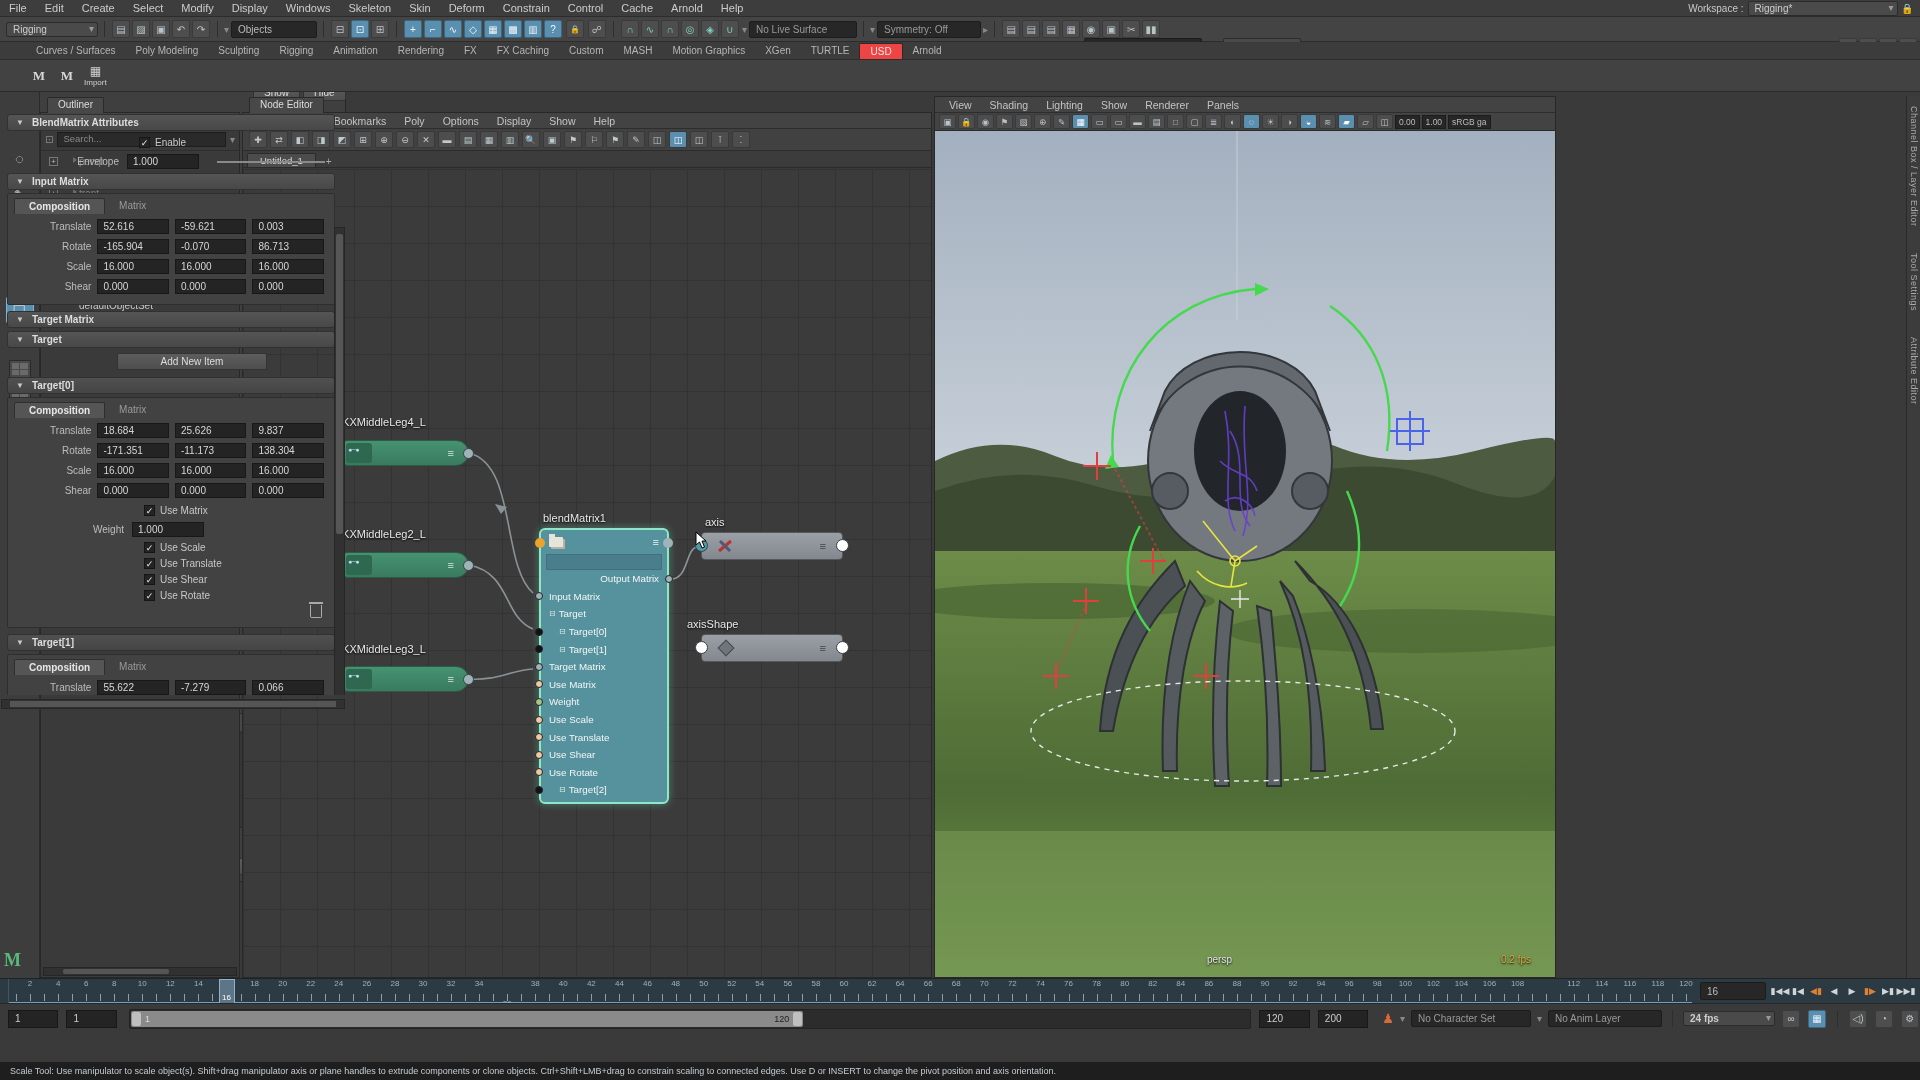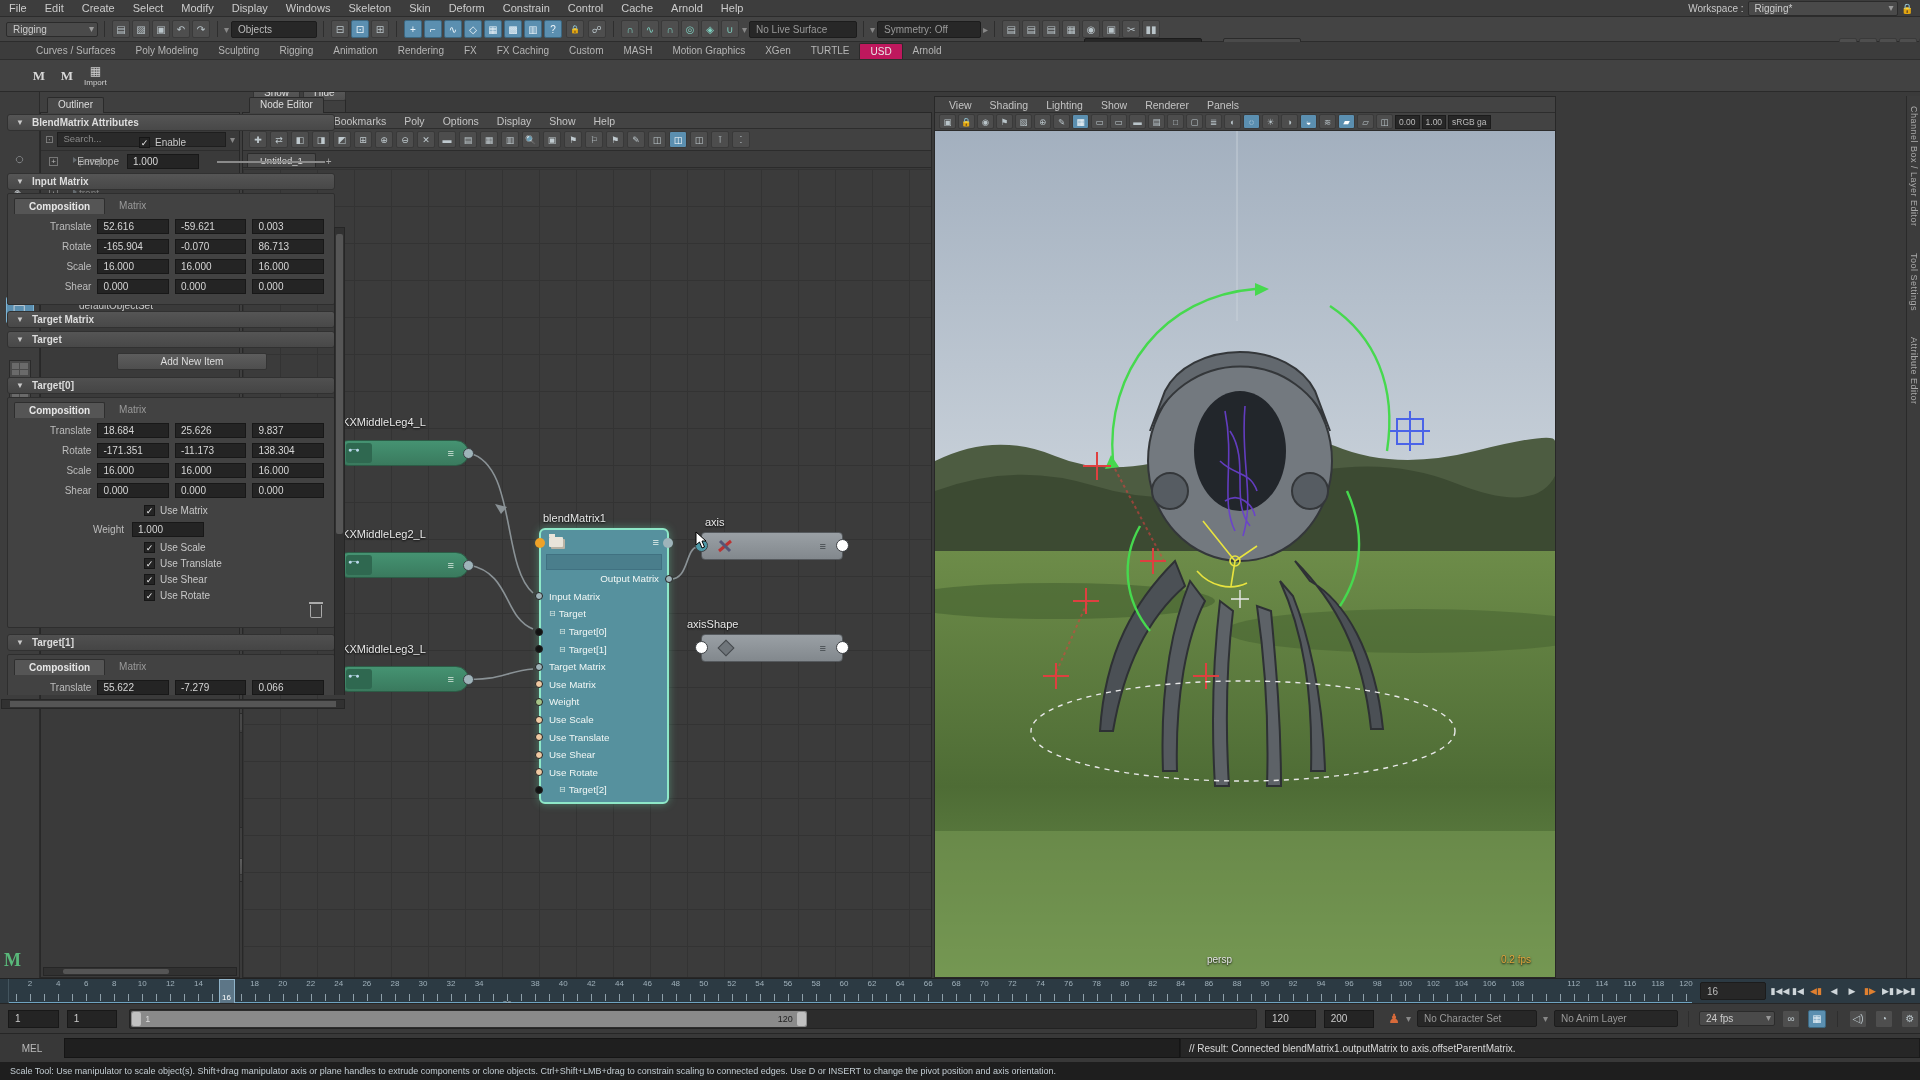--- a/index.html
+++ b/index.html
@@ -15,21 +15,21 @@
   .dd { background:#4a4a4a; border:1px solid #2b2b2b; border-radius:2px; padding:1px 16px 1px 6px; position:relative; color:#ccc; }
   .dd:after { content:"▾"; position:absolute; right:3px; top:0; color:#999; }
   #statusline { left:0; top:17px; width:1920px; height:25px; background:#444; display:flex; align-items:center; gap:2px; padding-left:6px; border-bottom:1px solid #2c2c2c; }
   .sl-sep { width:1px; height:16px; background:#2e2e2e; margin:0 4px; }
   .sl-icon { width:18px; height:18px; background:#4e4e4e; border:1px solid #3a3a3a; border-radius:2px;
     display:flex; align-items:center; justify-content:center; color:#b9c4c9; font-size:10px; margin:0 1px; }
   .sl-icon.active { background:#5b8fb0; color:#eef6fb; border-color:#3c6780; }
   .sl-field { background:#272727; border:1px solid #1c1c1c; border-radius:2px; height:17px; display:flex; align-items:center; padding:0 6px; color:#bbb; }
   #shelftabs { left:0; top:42px; width:1920px; height:18px; background:#3c3c3c; display:flex; align-items:flex-end; padding-left:26px; border-bottom:1px solid #2d2d2d; }
   #shelftabs .stab { padding:2px 10px; font-size:10px; color:#b5b5b5;text-align:center; }
-  #shelftabs .stab.active { background:#be185d; border:1px solid #2b2b2b; border-bottom:none; color:#e8e8e8; border-radius:2px 2px 0 0; }
+  #shelftabs .stab.active { background:#ef4444; border:1px solid #2b2b2b; border-bottom:none; color:#e8e8e8; border-radius:2px 2px 0 0; }
   #shelfrow { left:0; top:60px; width:1920px; height:32px; background:#424242; border-bottom:1px solid #2a2a2a; display:flex; align-items:center; padding-left:28px; gap:6px; }
   .shelf-m { width:22px; height:22px; display:flex; align-items:center; justify-content:center; color:#d8d8d8; font-weight:bold; font-size:13px; font-family:"Liberation Serif",serif; }
   #shelf-import { display:flex; flex-direction:column; align-items:center; color:#cfcfcf; font-size:8px; }
 
   
   #toolbox { left:0; top:92px; width:40px; height:886px; background:#3d3d3d; border-right:1px solid #2b2b2b; display:flex; flex-direction:column; align-items:center; padding-top:14px; gap:10px; }
   .tool { width:28px; height:28px; display:flex; align-items:center; justify-content:center; color:#cfd4d8; font-size:15px; border-radius:3px; }
   .tool.active { background:#5b8fb0; border:1px solid #7db4d4; }
   .layouts { margin-top:26px; display:flex; flex-direction:column; gap:6px; align-items:center; }
   .lay { width:22px; height:18px; border:1px solid #2a2a2a; background:#4a4a4a; display:grid; grid-template-columns:1fr 1fr; grid-template-rows:1fr 1fr; gap:1px; padding:2px; }
@@ -1172,36 +1172,31 @@
         <span class="rlab r">120</span>
       </div>
     </div>
     <span class="rfield">120</span>
     <span class="rfield">200</span>
     <div class="rs-right">
       <span class="charicon">♟</span>
       <span style="color:#888;">▾</span>
       <span class="sl-field" style="width:120px; color:#999;">No Character Set</span>
       <span style="color:#888;">▾</span>
-      <span class="sl-field" style="width:124px; color:#999;">No Anim Layer</span>
+      <span class="sl-field" style="width:114px; color:#999;">No Anim Layer</span>
       <span class="sl-sep"></span>
-      <span class="dd" style="width:76px;">24 fps</span>
+      <span class="dd" style="width:92px;font-weight:bold;">24 fps</span>
       <span class="sl-icon">∞</span>
       <span class="sl-icon active">▦</span>
       <span class="sl-sep"></span>
       <span class="sl-icon">◁)</span>
       <span class="sl-icon">◔</span>
       <span class="sl-icon">⚙</span>
     </div>
   </div>
 
-  <div id="commandline" class="abs">
-    <span id="mel-label">MEL</span>
-    <span id="mel-input"></span>
-    <span id="mel-result">// Result: Connected blendMatrix1.outputMatrix to axis.offsetParentMatrix.</span>
-  </div>
 
   <div class="sel"></div>
   <div id="helpline" class="abs">
     <span>Scale Tool: Use manipulator to scale object(s). Shift+drag manipulator axis or plane handles to extrude components or clone objects. Ctrl+Shift+LMB+drag to constrain scaling to connected edges. Use D or INSERT to change the pivot position and axis orientation.</span>
   </div>
 
 </div>
 
 </body></html>

